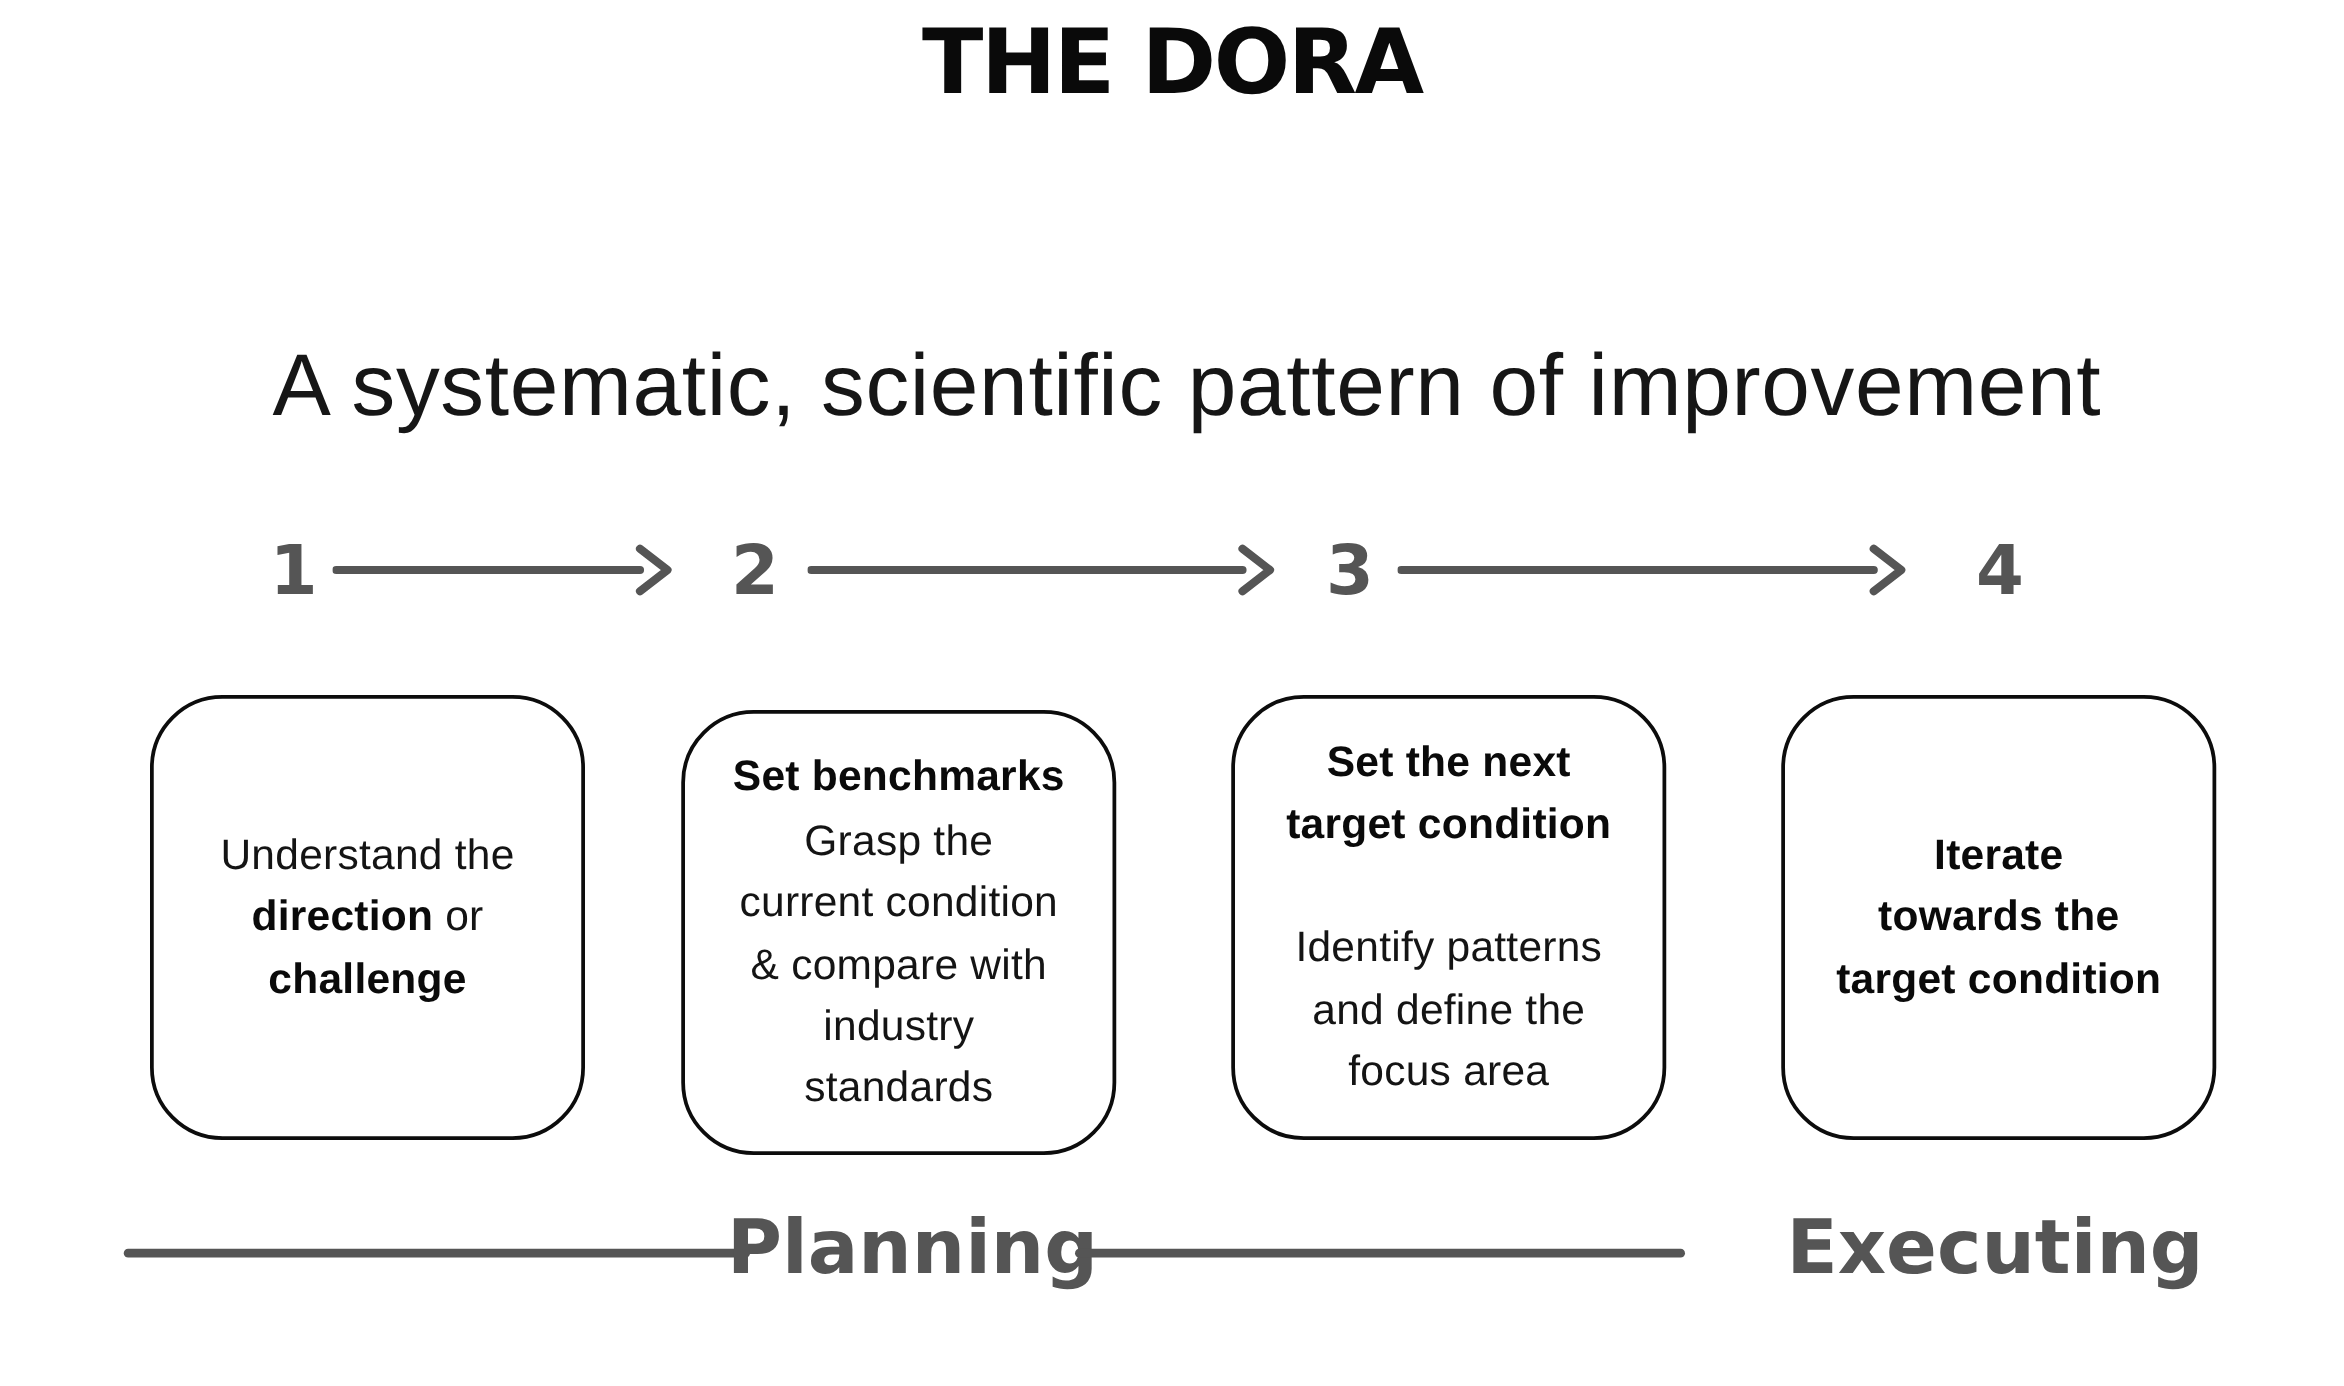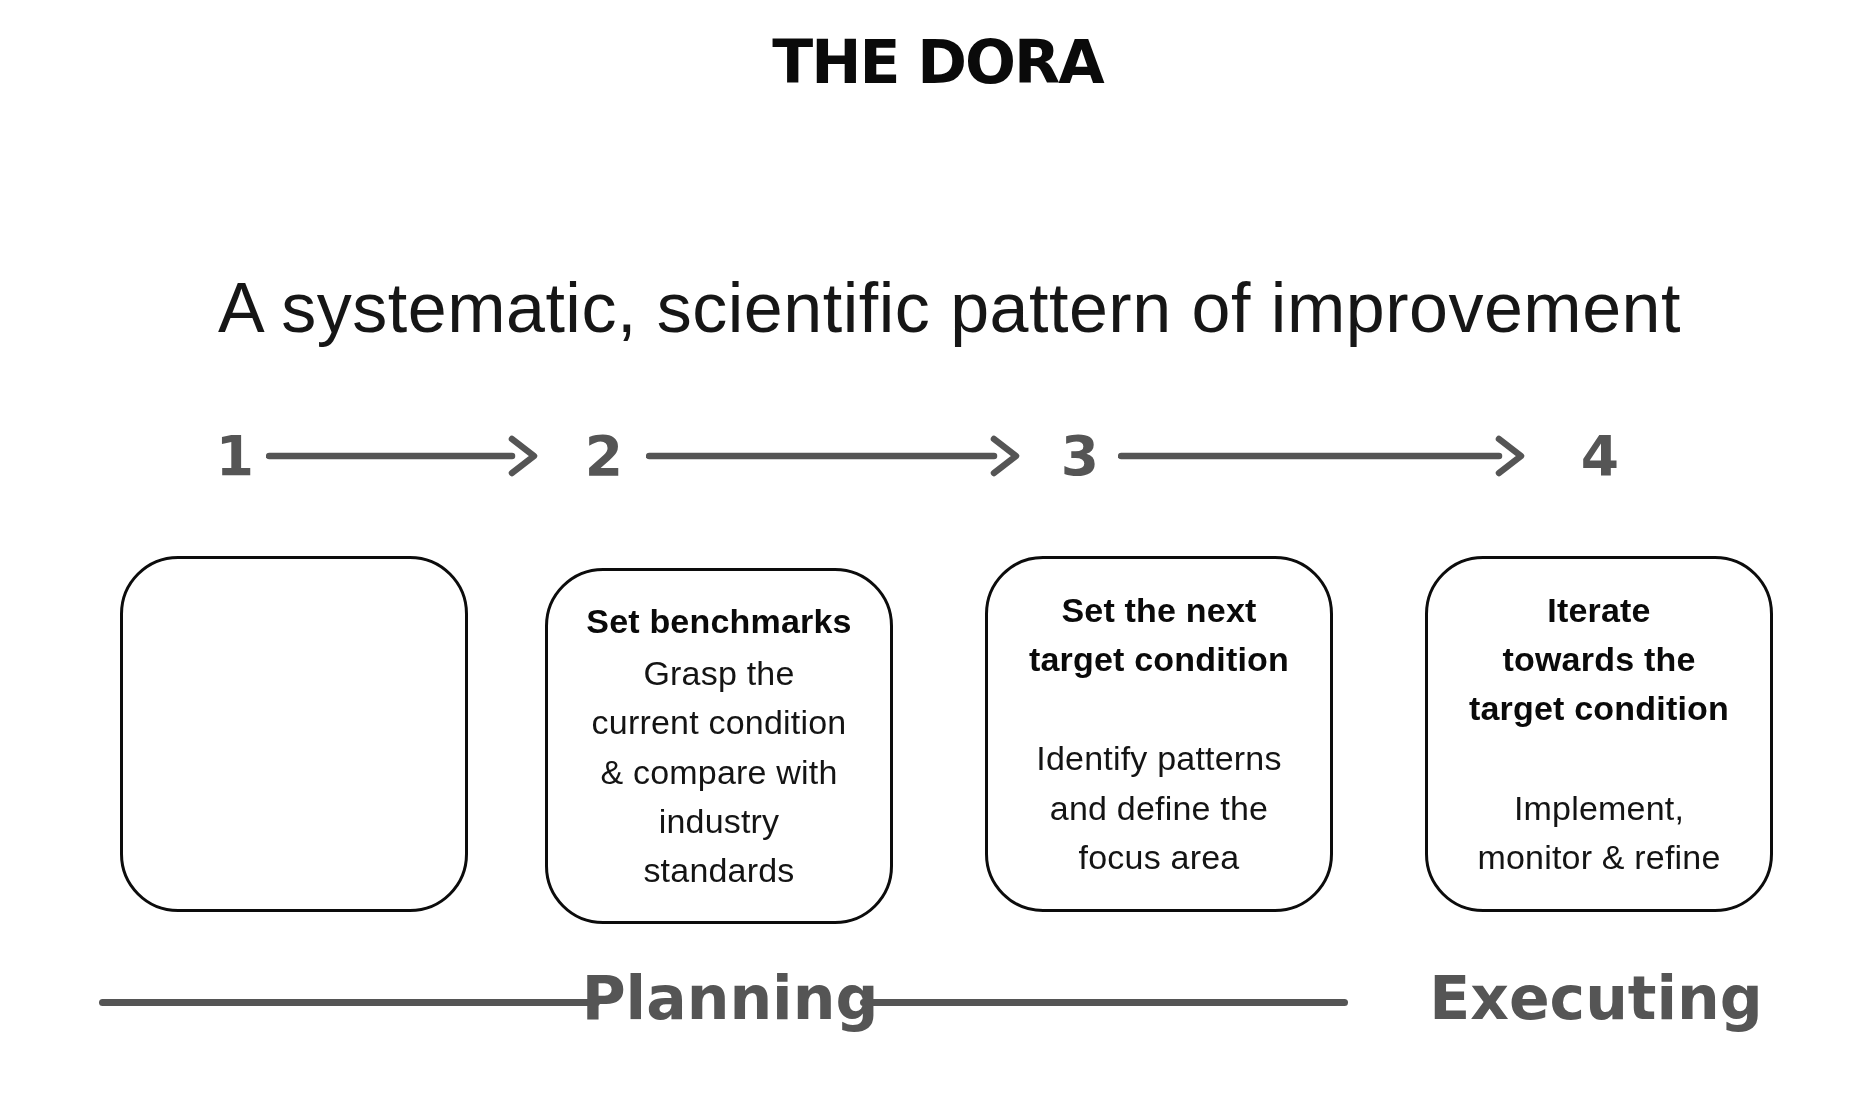--- a/index.html
+++ b/index.html
@@ -10,25 +10,25 @@
   html,body{margin:0;padding:0;background:#e9e9e9;}
   .canvas{
     position:relative;
     width:1875px;height:1109px;
     background:var(--background);
     overflow:hidden;
     font-family:"Liberation Sans",sans-serif;
   }
   
   .title{
-    position:absolute;left:0;top:28px;width:100%;
+    position:absolute;left:0;top:8px;width:100%;
     text-align:center;
     font-family:"DejaVu Sans",sans-serif;
     font-weight:700;
-    font-size:60px;
+    font-size:72px;
     line-height:1.16;
     letter-spacing:-2px;
     color:var(--ink);
   }
   
   .subtitle{
     position:absolute;left:12px;top:268px;width:100%;
     text-align:center;
     font-family:"Liberation Sans",sans-serif;
     font-weight:300;
@@ -109,20 +109,23 @@
 
   <div class="step-num" style="left:1080px">3</div>
   <svg class="arrow" style="left:1118px" width="407" height="46" viewBox="0 0 407 46">
     <line x1="3" y1="23" x2="381" y2="23"></line>
     <polyline points="381,6 403,23 381,40"></polyline>
   </svg>
 
   <div class="step-num" style="left:1600px">4</div>
 
   <div class="card gap-lg" style="left:120px">
+    <div class="card-body"><span>Understand the
+</span><span class="b">direction</span><span> or
+</span><span class="b">challenge</span></div>
   </div>
 
   <div class="card gap-sm" style="left:545px">
     <div class="card-heading">Set benchmarks</div>
     <div class="card-body"><span>Grasp the
 current condition
 &amp; compare with
 industry
 standards</span></div>
   </div>
@@ -132,22 +135,20 @@
 target condition</div>
     <div class="card-body"><span>Identify patterns
 and define the
 focus area</span></div>
   </div>
 
   <div class="card gap-lg" style="left:1425px">
     <div class="card-heading">Iterate
 towards the
 target condition</div>
-    <div class="card-body"><span>Implement,
-monitor &amp; refine</span></div>
   </div>
 
   <div class="phase-line" style="left:99px;width:501px"></div>
   <div class="phase-label" style="left:730px">Planning</div>
   <div class="phase-line" style="left:860px;width:488px"></div>
   <div class="phase-label" style="left:1596px">Executing</div>
 
 </div>
 
 </body></html>

